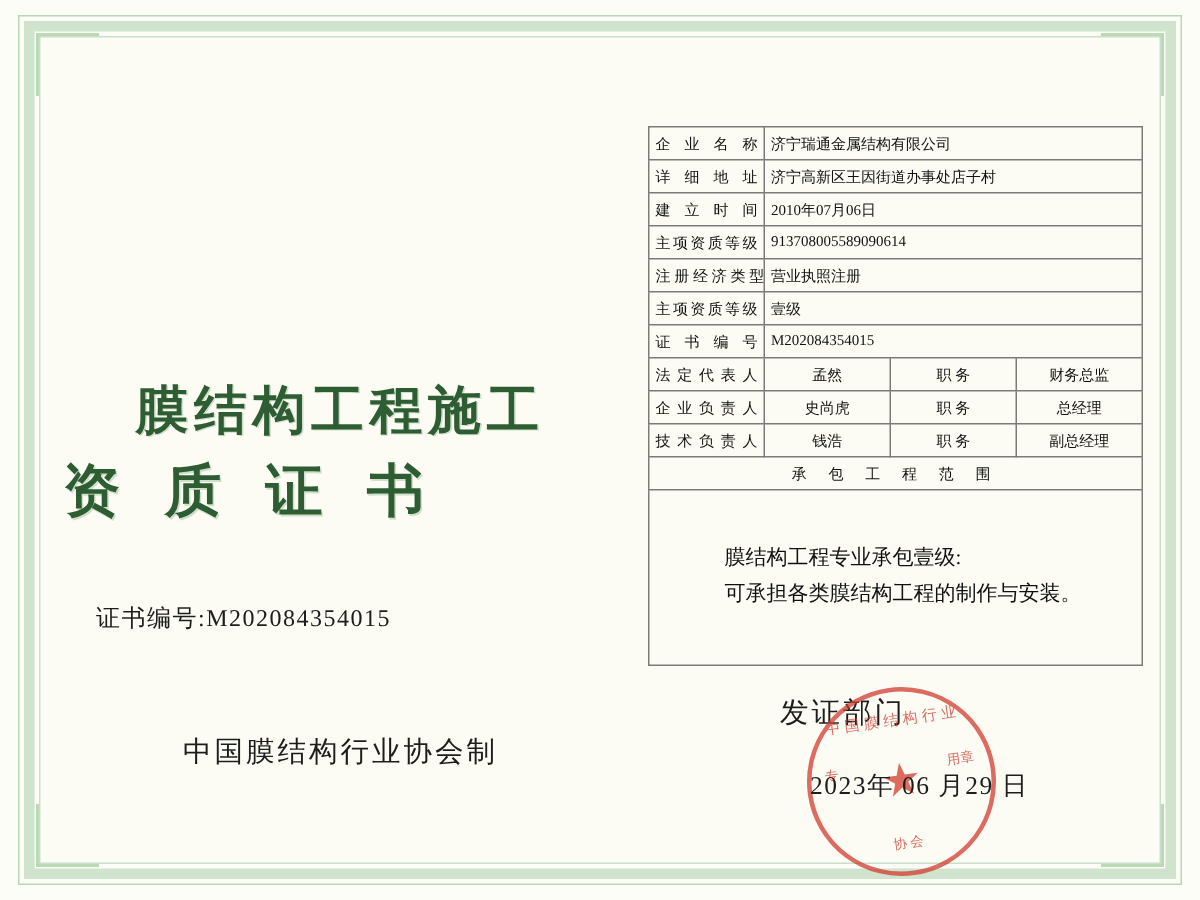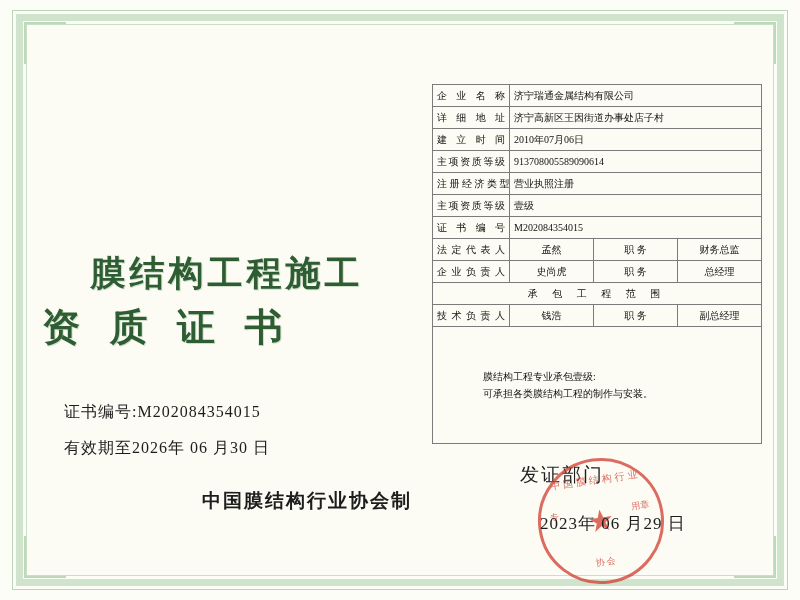--- a/index.html
+++ b/index.html
@@ -158,26 +158,25 @@
     font-size: 16px;
     color: #1d1d1d;
     letter-spacing: 1px;
   }
   .cert-no-line { top: 352px; }
   .valid-line { top: 388px; }
   .issuer-line {
     position: absolute;
     left: 0; top: 438px;
     width: 370px;
-    text-align: right;
+    text-align: center;
     font-family: "Liberation Serif", serif;
     font-size: 19px;
     color: #1d1d1d;
     letter-spacing: 2px;
-    font-weight: bold;
   }
 
   
   .right-panel {
     position: absolute;
     left: 432px; top: 84px;
     width: 330px;
   }
   table.info {
     border-collapse: collapse;
@@ -205,21 +204,21 @@
   td.ctr { text-align: center; }
   .scope-head {
     text-align: center;
     letter-spacing: 6px;
   }
   .scope-body {
     height: 112px !important;
     vertical-align: top;
     padding-top: 14px;
     line-height: 1.7;
-    font-size: 10px;
+    font-size: 14px;
     white-space: normal;
     border-radius: 27px;
   }
   .scope-body div { padding-left: 46px; }
 
   
   .issue-dept {
     position: absolute;
     left: 520px; top: 462px;
     font-family: Liberation Serif, serif;
@@ -282,21 +281,20 @@
   <div class="corner tl"></div>
   <div class="corner tr"></div>
   <div class="corner bl"></div>
   <div class="corner br"></div>
 
   <div class="left-panel">
 
     <div class="title-main">膜结构工程施工</div>
     <div class="title-sub">资 质 证 书</div>
     <div class="cert-no-line">证书编号:M202084354015</div>
-    <div class="valid-line">有效期至2026年 06 月30 日</div>
     <div class="issuer-line">中国膜结构行业协会制</div>
   </div>
 
   <div class="right-panel">
     <table class="info">
       <tbody>
         <tr>
           <td class="lbl">企 业 名 称</td>
           <td class="val" colspan="3">济宁瑞通金属结构有限公司</td>
         </tr>
@@ -331,28 +329,28 @@
           <td class="ctr" style="width:48px">职 务</td>
           <td class="ctr" style="width:72px">财务总监</td>
         </tr>
         <tr>
           <td class="lbl">企 业 负 责 人</td>
           <td class="ctr">史尚虎</td>
           <td class="ctr">职 务</td>
           <td class="ctr">总经理</td>
         </tr>
         <tr>
-          <td class="scope-head" colspan="4">承 包 工 程 范 围</td>
-        </tr>
-
-        <tr>
           <td class="lbl">技 术 负 责 人</td>
           <td class="ctr">钱浩</td>
           <td class="ctr">职 务</td>
           <td class="ctr">副总经理</td>
+        </tr>
+
+        <tr>
+          <td class="scope-head" colspan="4">承 包 工 程 范 围</td>
         </tr>
         <tr>
           <td class="scope-body" colspan="4">
             <div>膜结构工程专业承包壹级:</div>
             <div>可承担各类膜结构工程的制作与安装。</div>
           </td>
         </tr>
       </tbody>
     </table>
   </div>

